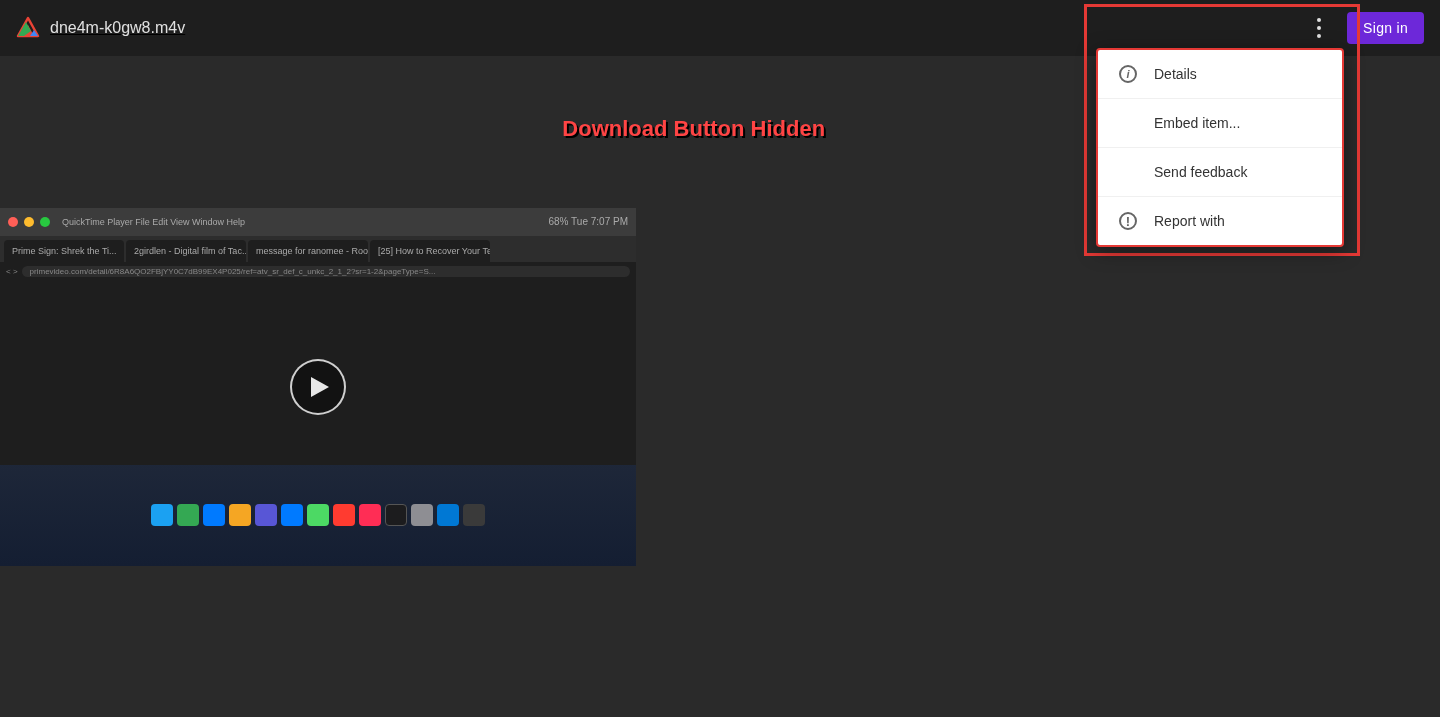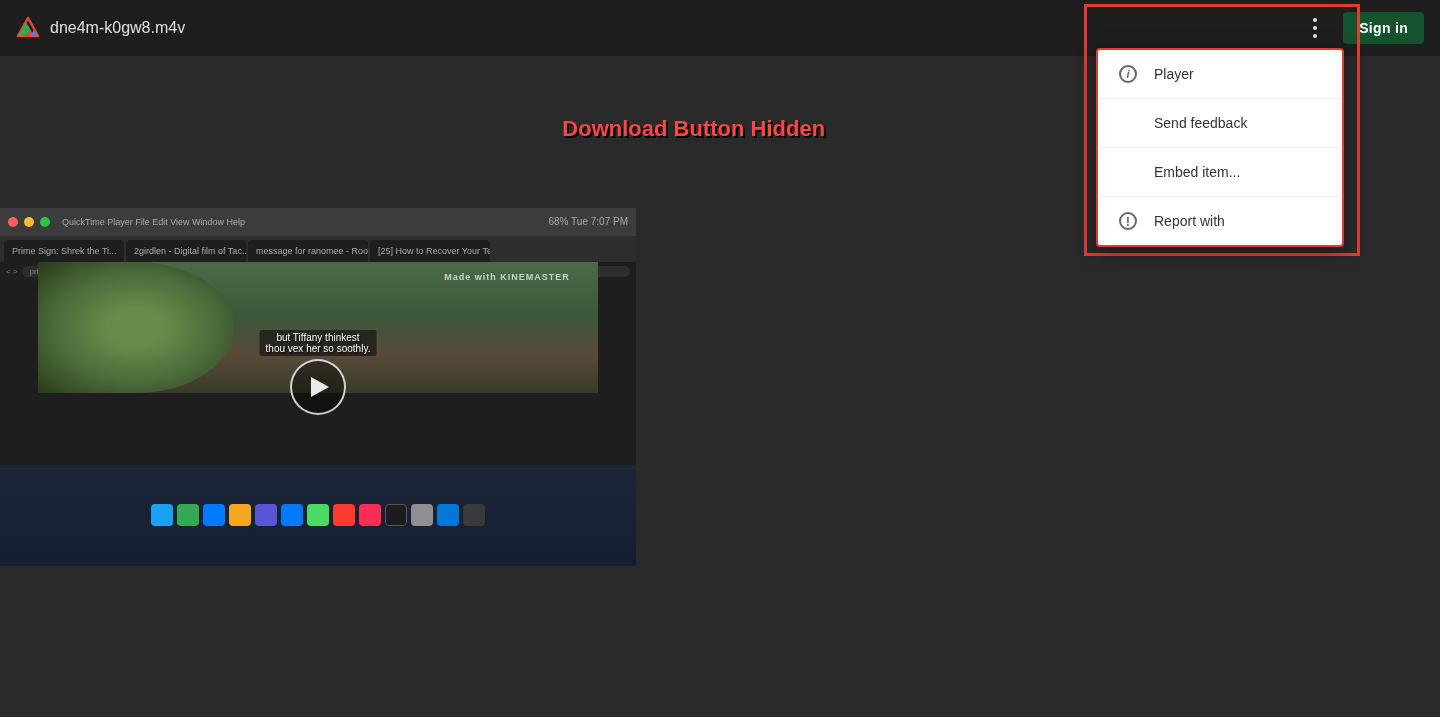--- a/index.html
+++ b/index.html
@@ -22,20 +22,21 @@
       justify-content: space-between;
       padding: 0 16px;
       position: relative;
       z-index: 10;
     }
 
     #header-left {
       display: flex;
       align-items: center;
       gap: 10px;
+      text-decoration: underline;
     }
 
     #drive-icon {
       width: 24px;
       height: 24px;
       display: flex;
       align-items: center;
       justify-content: center;
     }
 
@@ -60,27 +61,27 @@
       cursor: pointer;
       display: flex;
       align-items: center;
       justify-content: center;
       color: #e0e0e0;
       font-size: 20px;
       position: relative;
     }
 
     #sign-in-button {
-      background: #14532d;
+      background: #6d28d9;
       color: white;
       border: none;
       border-radius: 4px;
       padding: 8px 16px;
       font-size: 14px;
-      font-weight: 700;
+      font-weight: 400;
       cursor: pointer;
       letter-spacing: 0.3px;
     }
 
     
     #main-content {
       width: 100%;
       height: calc(717px - 56px);
       display: flex;
       align-items: center;
@@ -438,31 +439,20 @@
         <div class="browser-tab">2girdlen - Digital film of Tac...</div>
         <div class="browser-tab">message for ranomee - Roo...</div>
         <div class="browser-tab">[25] How to Recover Your Ter...</div>
       </div>
 
       <div style="height:20px; background:#1e1e1e; display:flex; align-items:center; padding:0 6px; gap:4px; font-size:8px; color:#888;">
         <span>&lt; &gt;</span>
         <span style="flex:1; background:#2d2d2d; border-radius:8px; padding:1px 8px; overflow:hidden; white-space:nowrap; text-overflow:ellipsis;">primevideo.com/detail/6R8A6QO2FBjYY0C7dB99EX4P025/ref=atv_sr_def_c_unkc_2_1_2?sr=1-2&amp;pageType=S...</span>
       </div>
 
-      <div id="inner-video-area">
-        <div id="shrek-scene">
-
-          <div id="kinemaster-watermark">Made with KINEMASTER</div>
-
-          <div id="subtitles">
-            <div>but Tiffany thinkest</div>
-            <div>thou vex her so soothly.</div>
-          </div>
-        </div>
-      </div>
     </div>
 
     <div id="play-button-overlay"></div>
 
     <div id="dock-area">
       <div class="dock-icon" style="background:#1ba1f2;"></div>
       <div class="dock-icon" style="background:#34a853;"></div>
       <div class="dock-icon" style="background:#007aff;"></div>
       <div class="dock-icon" style="background:#f5a623;"></div>
       <div class="dock-icon" style="background:#5856d6;"></div>
@@ -479,31 +469,31 @@
   </div>
 
 </div>
 
 <div id="dropdown-menu">
 
   <div class="dropdown-item">
     <div class="dropdown-item-icon">
       <div class="info-circle">i</div>
     </div>
-    <span class="dropdown-item-label">Player</span>
+    <span class="dropdown-item-label">Details</span>
+  </div>
+
+  <div class="dropdown-item">
+    <div class="dropdown-item-icon"></div>
+    <span class="dropdown-item-label">Embed item...</span>
   </div>
 
   <div class="dropdown-item">
     <div class="dropdown-item-icon"></div>
     <span class="dropdown-item-label">Send feedback</span>
-  </div>
-
-  <div class="dropdown-item">
-    <div class="dropdown-item-icon"></div>
-    <span class="dropdown-item-label">Embed item...</span>
   </div>
 
   <div class="dropdown-item">
     <div class="dropdown-item-icon">
       <div class="warning-circle">!</div>
     </div>
     <span class="dropdown-item-label">Report with</span>
   </div>
 </div>
 

